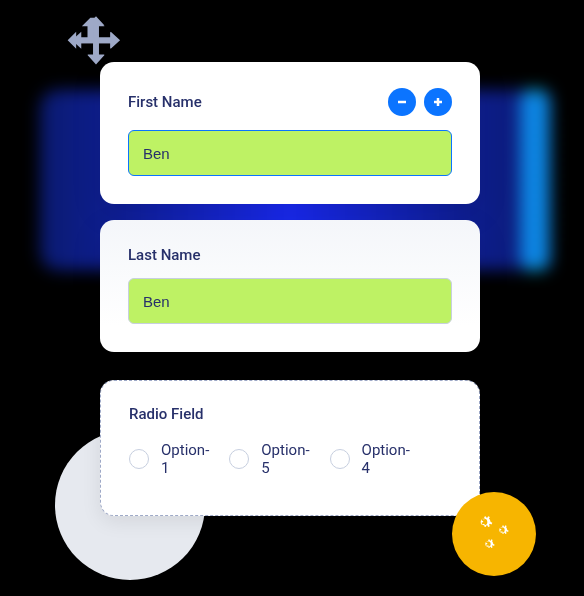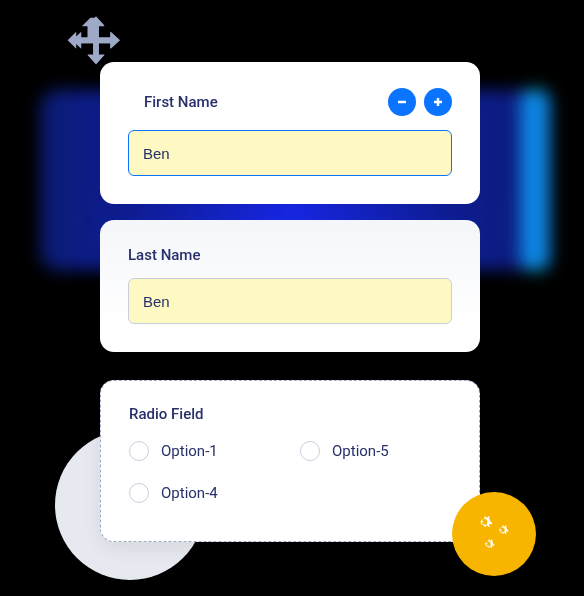--- a/index.html
+++ b/index.html
@@ -91,45 +91,45 @@
     font-size: 15px;
     font-weight: 500;
     margin-bottom: 14px;
   }
   .card-header {
     display: flex;
     align-items: center;
     justify-content: space-between;
     margin-bottom: 14px;
   }
-  .card-header .label { margin-bottom: 0; margin-left: 16px; }
+  .card-header .label { margin-bottom: 0; }
   .icon-group { display: flex; gap: 8px; }
   .circ-btn {
     width: 28px; height: 28px;
     border-radius: 50%;
     background: #0b74ff;
     display: flex; align-items: center; justify-content: center;
     cursor: pointer;
   }
   .circ-btn svg { stroke: #fff; stroke-width: 2.5; }
   .input {
     width: 100%;
     height: 46px;
     border: 1.5px solid #c7cfdf;
     border-radius: 6px;
     padding: 0 14px;
     font-size: 15px;
     color: #27306a;
     outline: none;
-    background: #fef9c3;
+    background: #bef264;
   }
   .input.active { border-color: #0b74ff; }
   .radio-grid {
     display: grid;
-    grid-template-columns: 1fr 1fr;
+    grid-template-columns: 1fr 1fr 1fr 1fr;
     row-gap: 22px;
     column-gap: 20px;
     margin-top: 18px;
   }
   .radio-item {
     display: flex;
     align-items: center;
     gap: 12px;
     cursor: pointer;
   }

